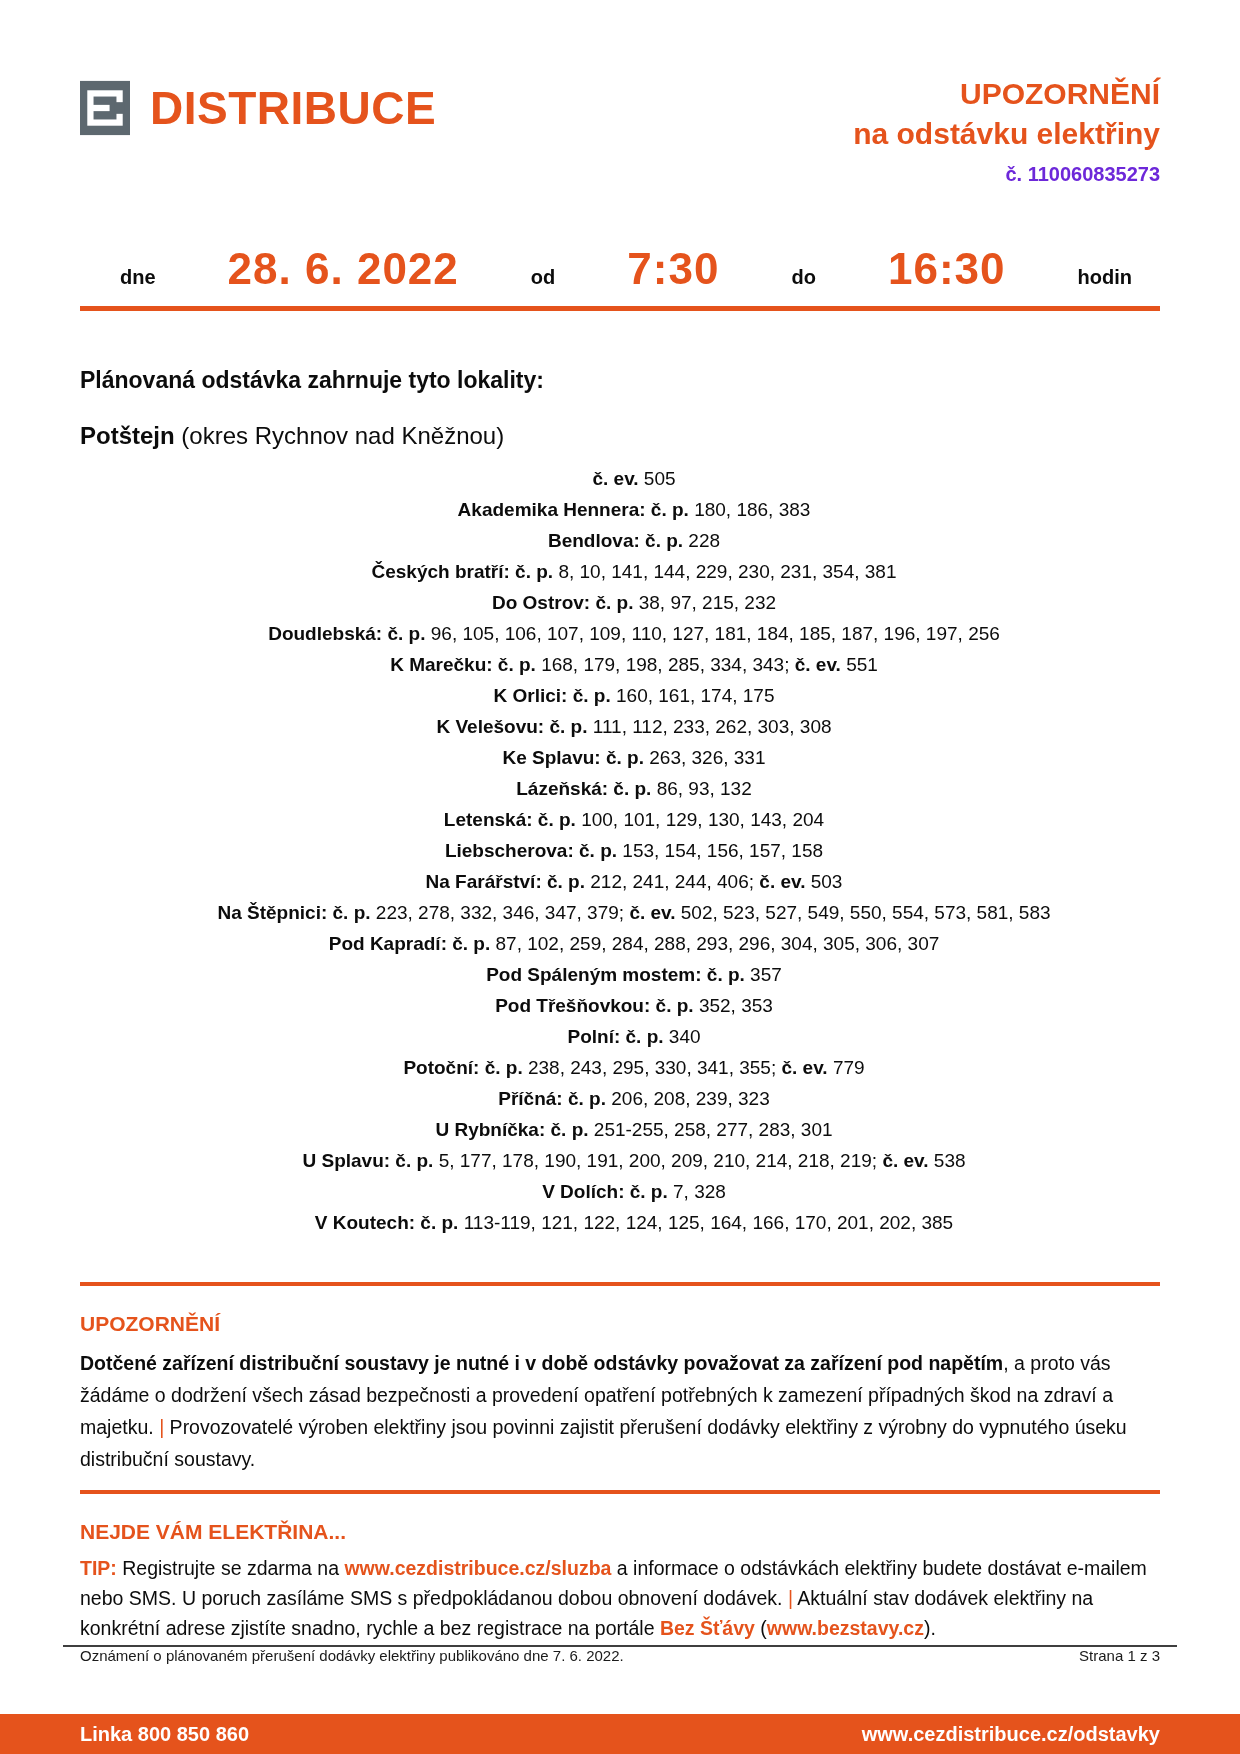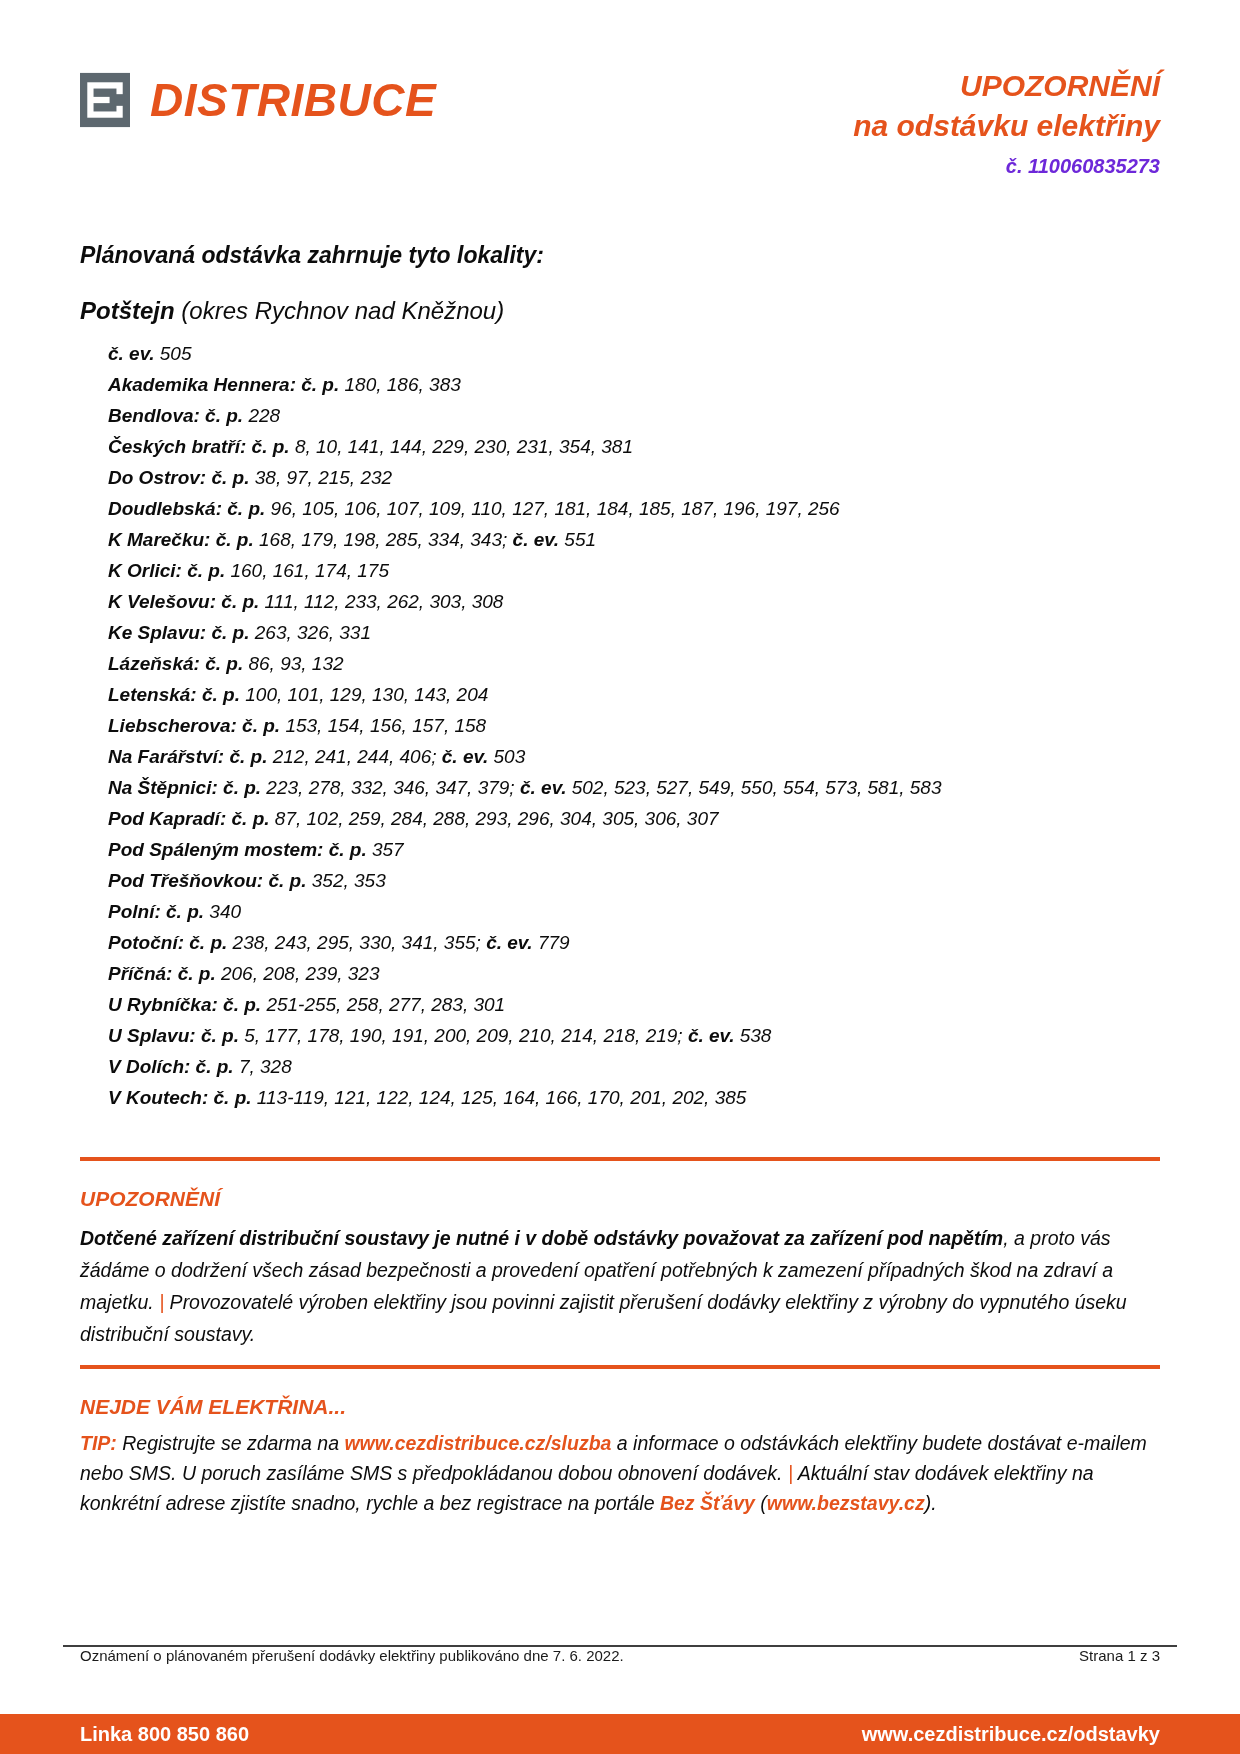--- a/index.html
+++ b/index.html
@@ -3,21 +3,21 @@
 <meta charset="utf-8">
 <style>
   html, body { margin: 0; padding: 0; }
   body {
     width: 1240px; height: 1754px;
     font-family: "Liberation Sans", sans-serif;
     background: #ffffff; color: #111;
     position: relative; overflow: hidden;
   }
   .page { position: relative; width: 1240px; height: 1754px; background: #fff; }
-  .content { padding: 8px 80px; font-style: italic; }
+  .content { padding: 16px 80px; }
 
   
   .header { display: flex; justify-content: space-between; align-items: flex-start; padding-top: 58px; }
   .brand { display: flex; align-items: center; gap: 20px; margin-top: 6px; }
   .brand-name { font-size: 46px; font-weight: bold; color: var(--accent); letter-spacing: 0.5px; }
   .titles { text-align: right; line-height: 40px; margin-top: 0px; }
   .titles .t-orange { font-size: 30px; font-weight: bold; color: var(--accent); }
   .titles .t-black { font-size: 20px; font-weight: bold; color: #6d28d9; }
 
   
@@ -26,21 +26,21 @@
     margin-top: 50px; padding: 0 28px 12px 40px;
     border-bottom: 5px solid var(--accent);
   }
   .date-row .lbl { font-size: 20px; font-weight: bold; color: #0c0c0c; }
   .date-row .val { font-size: 44px; font-weight: bold; color: var(--accent); letter-spacing: 1px; }
 
   
   .plan-heading { margin-top: 56px; font-size: 23px; font-weight: bold; color: #0c0c0c; }
   .locality { margin-top: 28px; font-size: 24px; color: #0c0c0c; }
   .locality .loc-name { font-weight: bold; }
-  .street-list { margin: 13px 0 0 28px; font-size: 19px; line-height: 31px; color: #0c0c0c; }
+  .street-list { margin: 13px 0 0 28px; font-size: 19px; line-height: 31px; color: #0c0c0c; text-align: center; }
 
   .run-b { font-weight: bold; }
   .run-r { font-weight: normal; }
   .run-o, .run-l { font-weight: bold; color: var(--accent); }
   .run-s { color: var(--accent); font-weight: normal; }
 
   .divider { border: none; border-top: 4px solid var(--accent); margin: 44px 0 0 0; }
   .divider.d2 { margin-top: 15px; }
 
   .sec-heading { margin-top: 26px; font-size: 21px; font-weight: bold; color: var(--accent); }
@@ -81,20 +81,29 @@
         </span>
         <span class="brand-name">DISTRIBUCE</span>
       </div>
       <div class="titles">
         <div class="t-orange">UPOZORNĚNÍ</div>
         <div class="t-orange">na odstávku elektřiny</div>
         <div class="t-black">č. 110060835273</div>
       </div>
     </div>
 
+    <div class="date-row">
+      <span class="lbl">dne</span>
+      <span class="val">28. 6. 2022</span>
+      <span class="lbl">od</span>
+      <span class="val">7:30</span>
+      <span class="lbl">do</span>
+      <span class="val">16:30</span>
+      <span class="lbl">hodin</span>
+    </div>
 
     <div class="plan-heading">Plánovaná odstávka zahrnuje tyto lokality:</div>
 
     <div class="locality">
       <span class="loc-name">Potštejn</span><span> (okres Rychnov nad Kněžnou)</span>
     </div>
 
     <div class="street-list" id="street-list">
         <div class="street-line"><span class="run-b">č. ev.</span><span class="run-r"> 505</span></div>
         <div class="street-line"><span class="run-b">Akademika Hennera: č. p.</span><span class="run-r"> 180, 186, 383</span></div>

